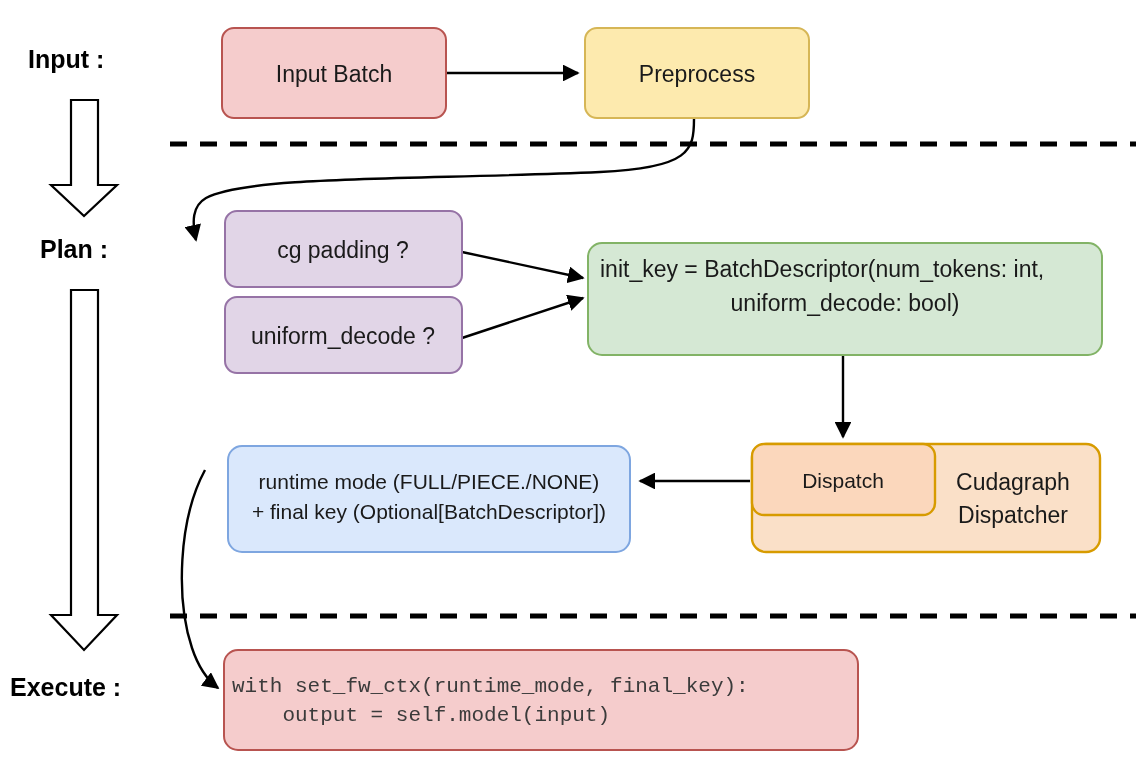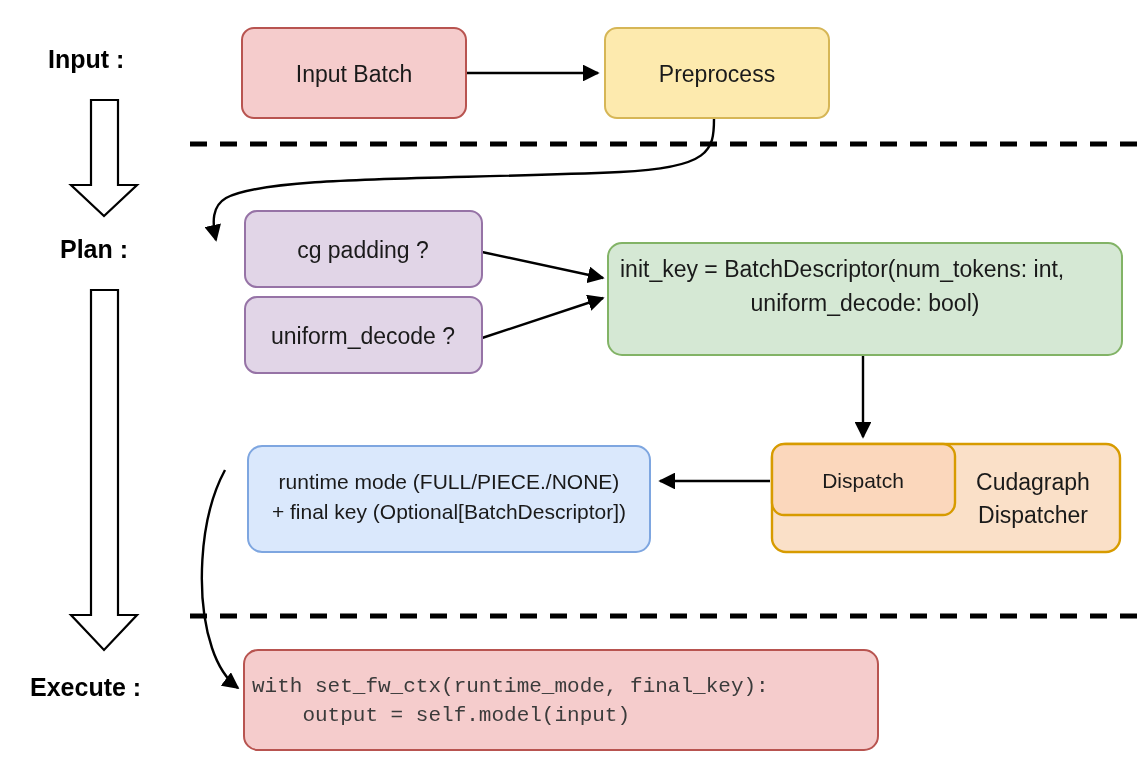--- a/index.html
+++ b/index.html
@@ -10,21 +10,20 @@
   body {
     width: 1142px;
     height: 770px;
     font-family: "Liberation Sans", sans-serif;
     overflow: hidden;
   }
   #diagram-root {
     position: relative;
     width: 947px;
     height: 770px;
-    margin-left: 20px;
   }
   svg.canvas {
     position: absolute;
     top: 0;
     left: 0;
     width: 1142px;
     height: 770px;
   }
   .stage-label {
     font-family: "Liberation Sans", sans-serif;

